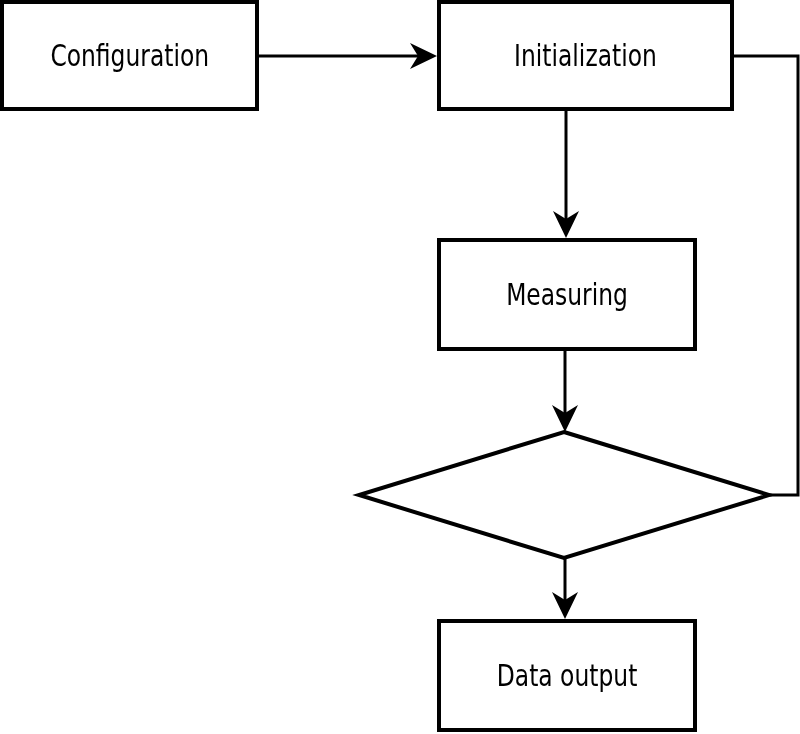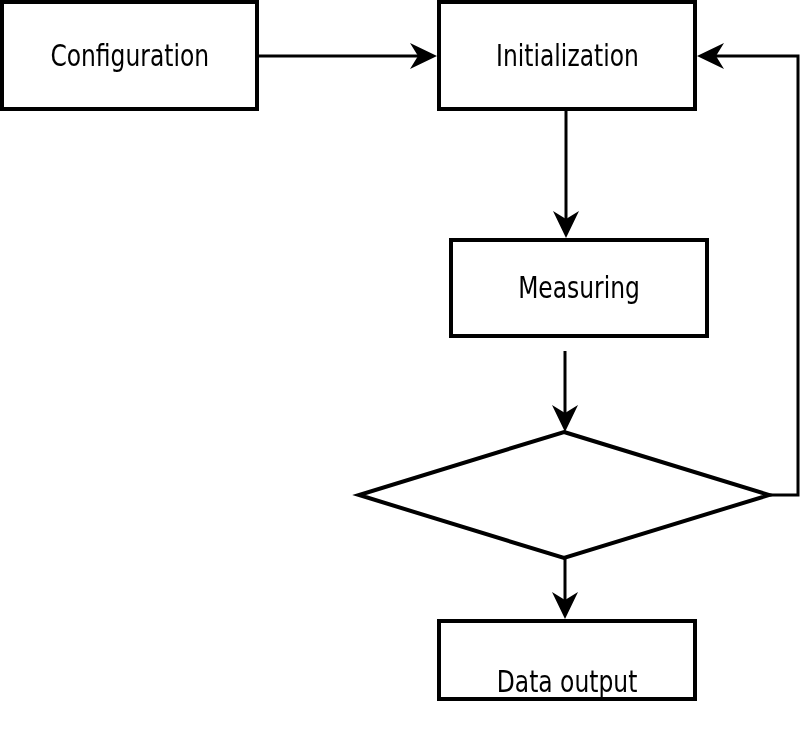--- a/index.html
+++ b/index.html
@@ -85,26 +85,26 @@
     <polygon class="arrowhead" points="565,619 552,592 565,600 578,592"></polygon>
 
     <path class="edge-line" d="M769,495 L798,495 L798,56 L715,56"></path>
     <polygon class="arrowhead" points="697,56 724,69 716,56 724,43"></polygon>
   </svg>
 
   <div class="node rect" style="left:0px; top:0px; width:259px; height:111px;">
     <span class="nlabel">Configuration</span>
   </div>
 
-  <div class="node rect" style="left:437px; top:0px; width:260px; height:111px;">
+  <div class="node rect" style="left:437px; top:0px; width:297px; height:111px;">
     <span class="nlabel">Initialization</span>
   </div>
 
-  <div class="node rect" style="left:437px; top:238px; width:260px; height:100px;margin-left:12px;">
+  <div class="node rect" style="left:437px; top:238px; width:260px; height:113px;">
     <span class="nlabel">Measuring</span>
   </div>
 
 
-  <div class="node rect" style="left:437px; top:619px; width:260px; height:82px;align-items:flex-end;">
+  <div class="node rect" style="left:437px; top:619px; width:260px; height:113px;">
     <span class="nlabel">Data output</span>
   </div>
 
 </div>
 
 </body></html>

